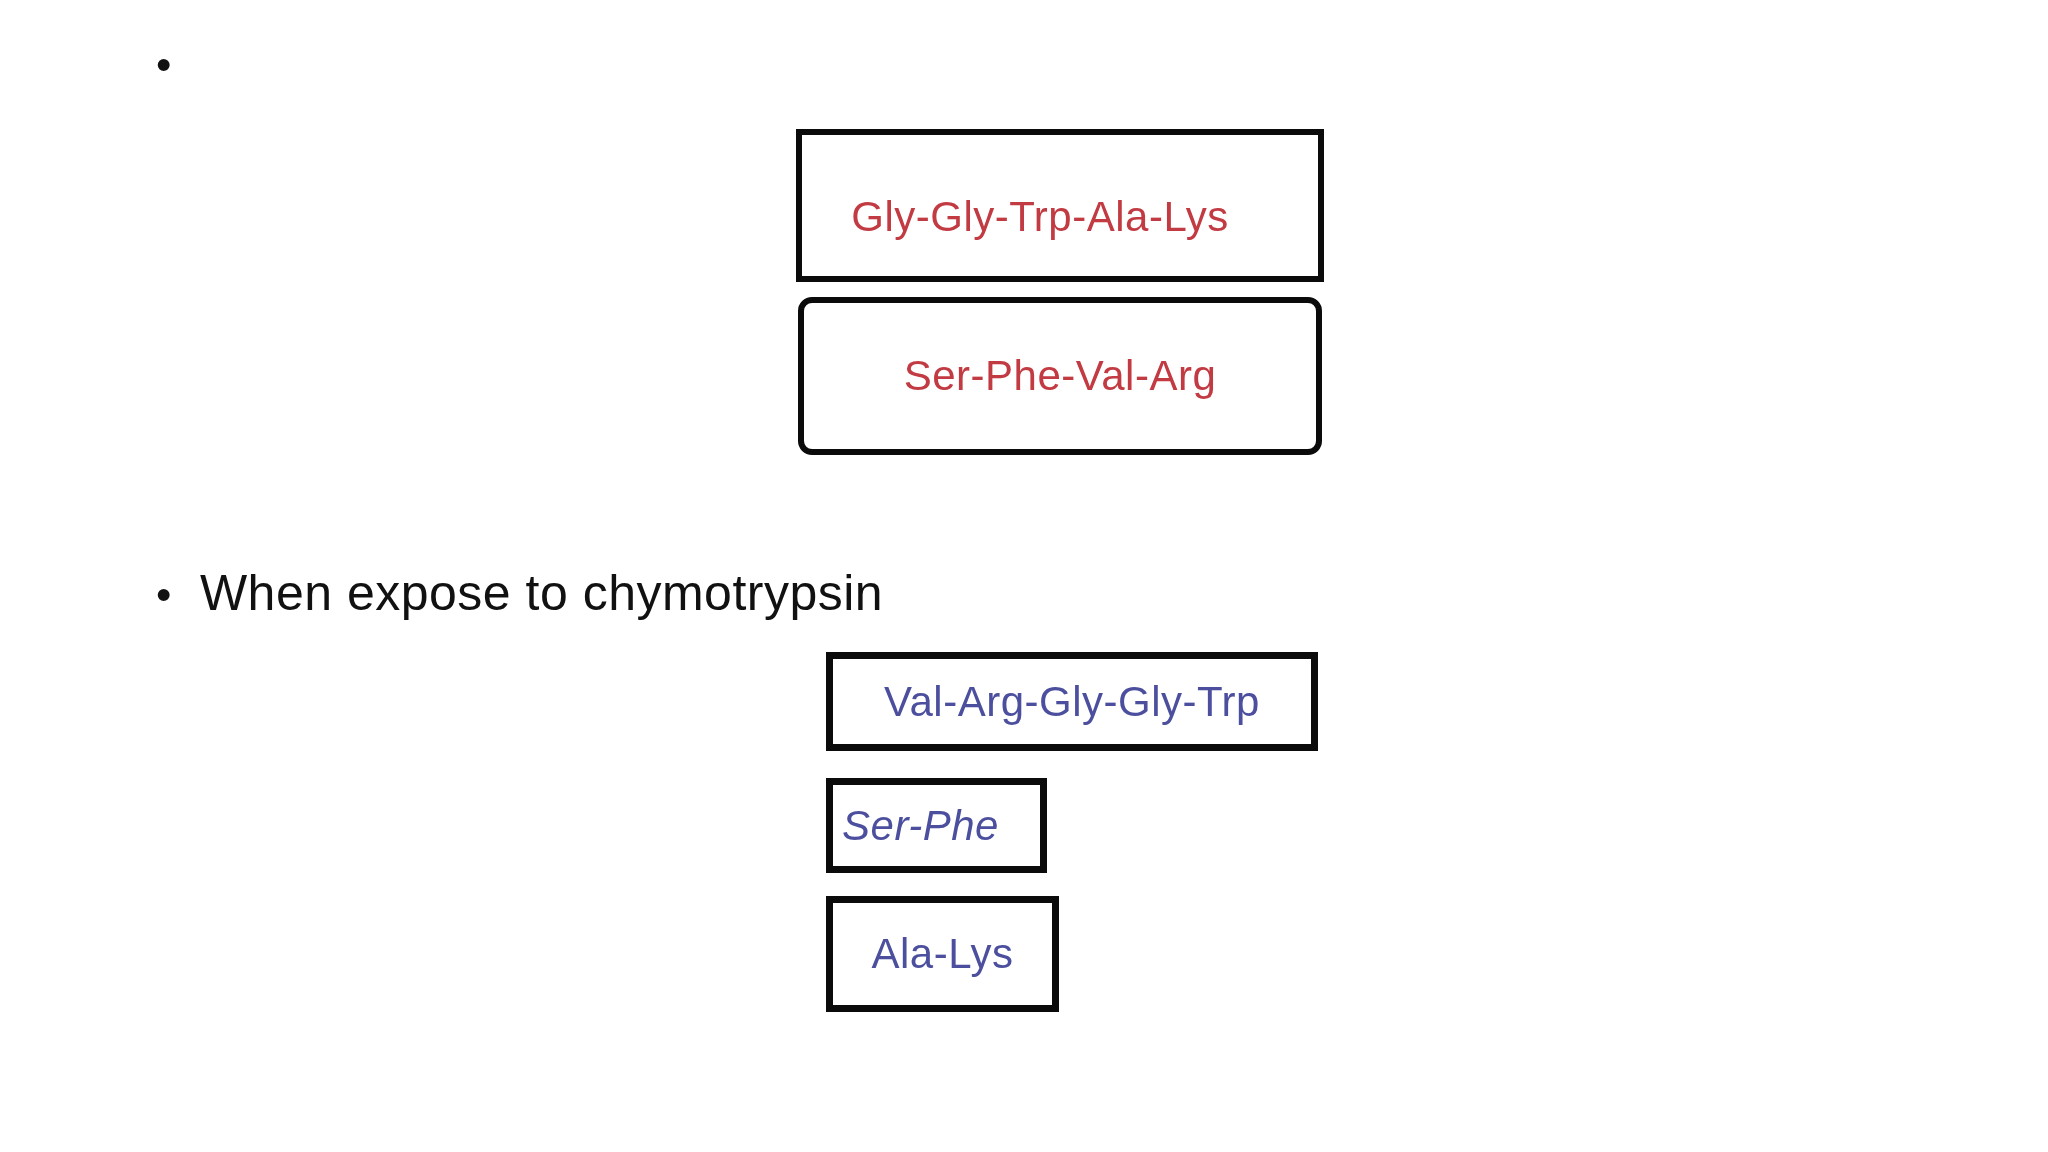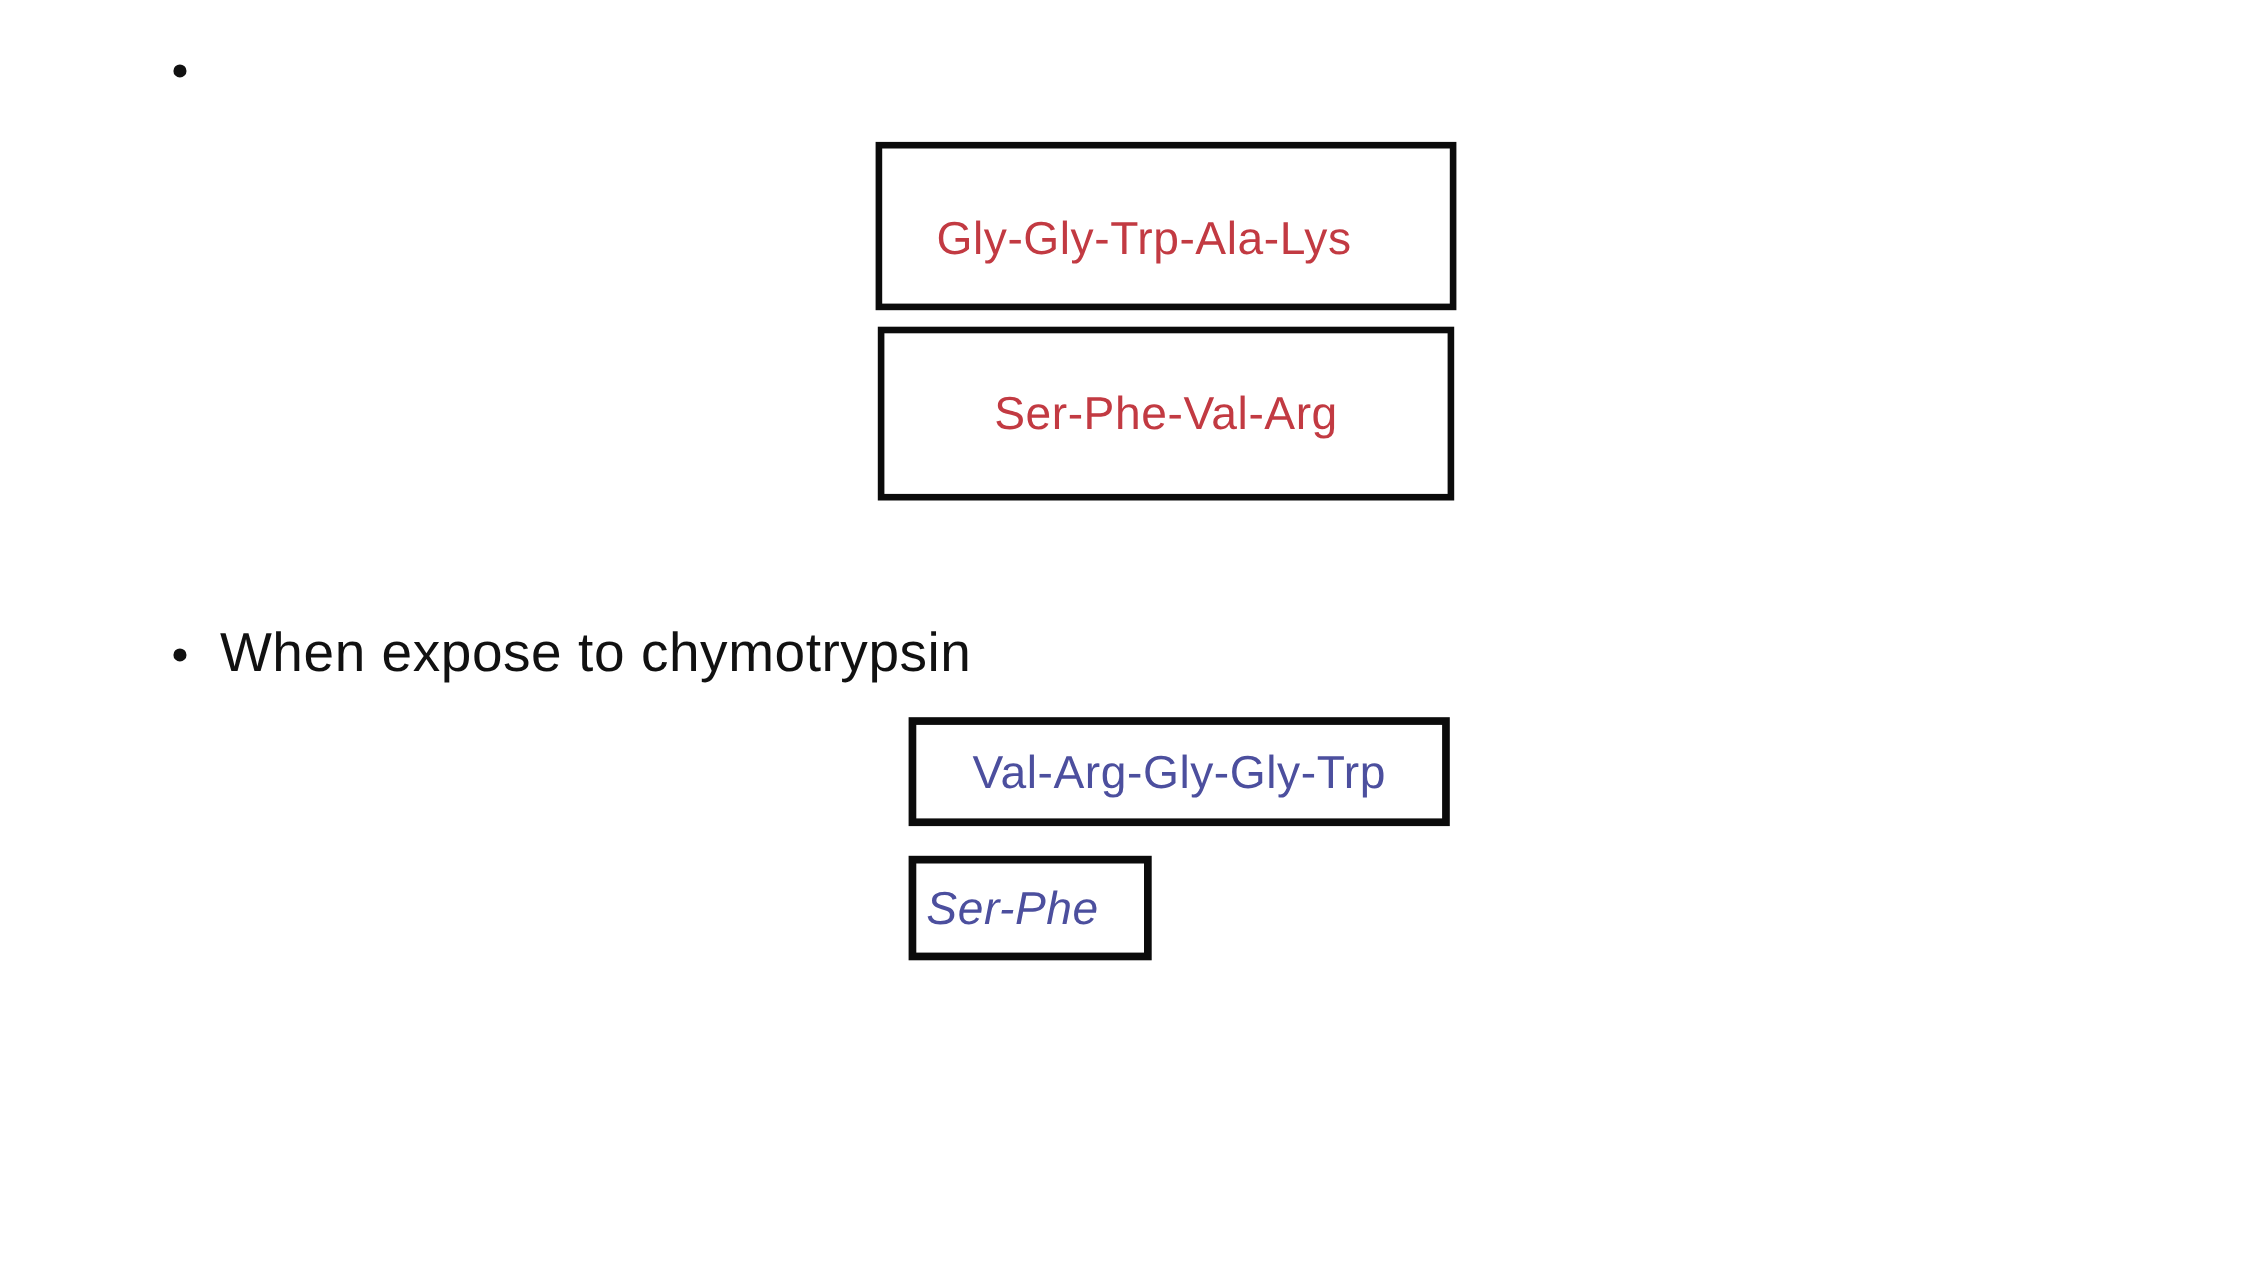--- a/index.html
+++ b/index.html
@@ -48,21 +48,21 @@
     justify-content: center;
     font-size: 42px;
     letter-spacing: 0.5px;
     white-space: nowrap;
   }
   .frag-red  { color: #c23a42; border: 6px solid #0b0b0b; text-align: right; }
   .frag-blue { color: #4c4f9e; border: 7px solid #0b0b0b; }
 
   .box-1 { left: 796px; top: 129px; width: 528px; height: 153px;
            padding-top: 22px; padding-right: 40px; }
-  .box-2 { left: 798px; top: 297px; width: 524px; height: 158px; }
+  .box-2 { left: 798px; top: 297px; width: 524px; height: 158px; border-radius: 14px; }
   .box-3 { left: 826px; top: 652px; width: 492px; height: 99px; justify-content: center; }
   .box-4 { left: 826px; top: 778px; width: 221px; height: 95px;
            padding-right: 32px; font-style: italic; }
   .box-5 { left: 826px; top: 896px; width: 233px; height: 116px; }
 </style>
 </head>
 <body>
 
 <div class="slide">
 
@@ -84,14 +84,17 @@
   </div>
 
   <div class="frag-box frag-blue box-3">
     <span>Val-Arg-Gly-Gly-Trp</span>
   </div>
 
   <div class="frag-box frag-blue box-4">
     <span>Ser-Phe</span>
   </div>
 
+  <div class="frag-box frag-blue box-5">
+    <span>Ala-Lys</span>
+  </div>
 
 </div>
 
 </body></html>

